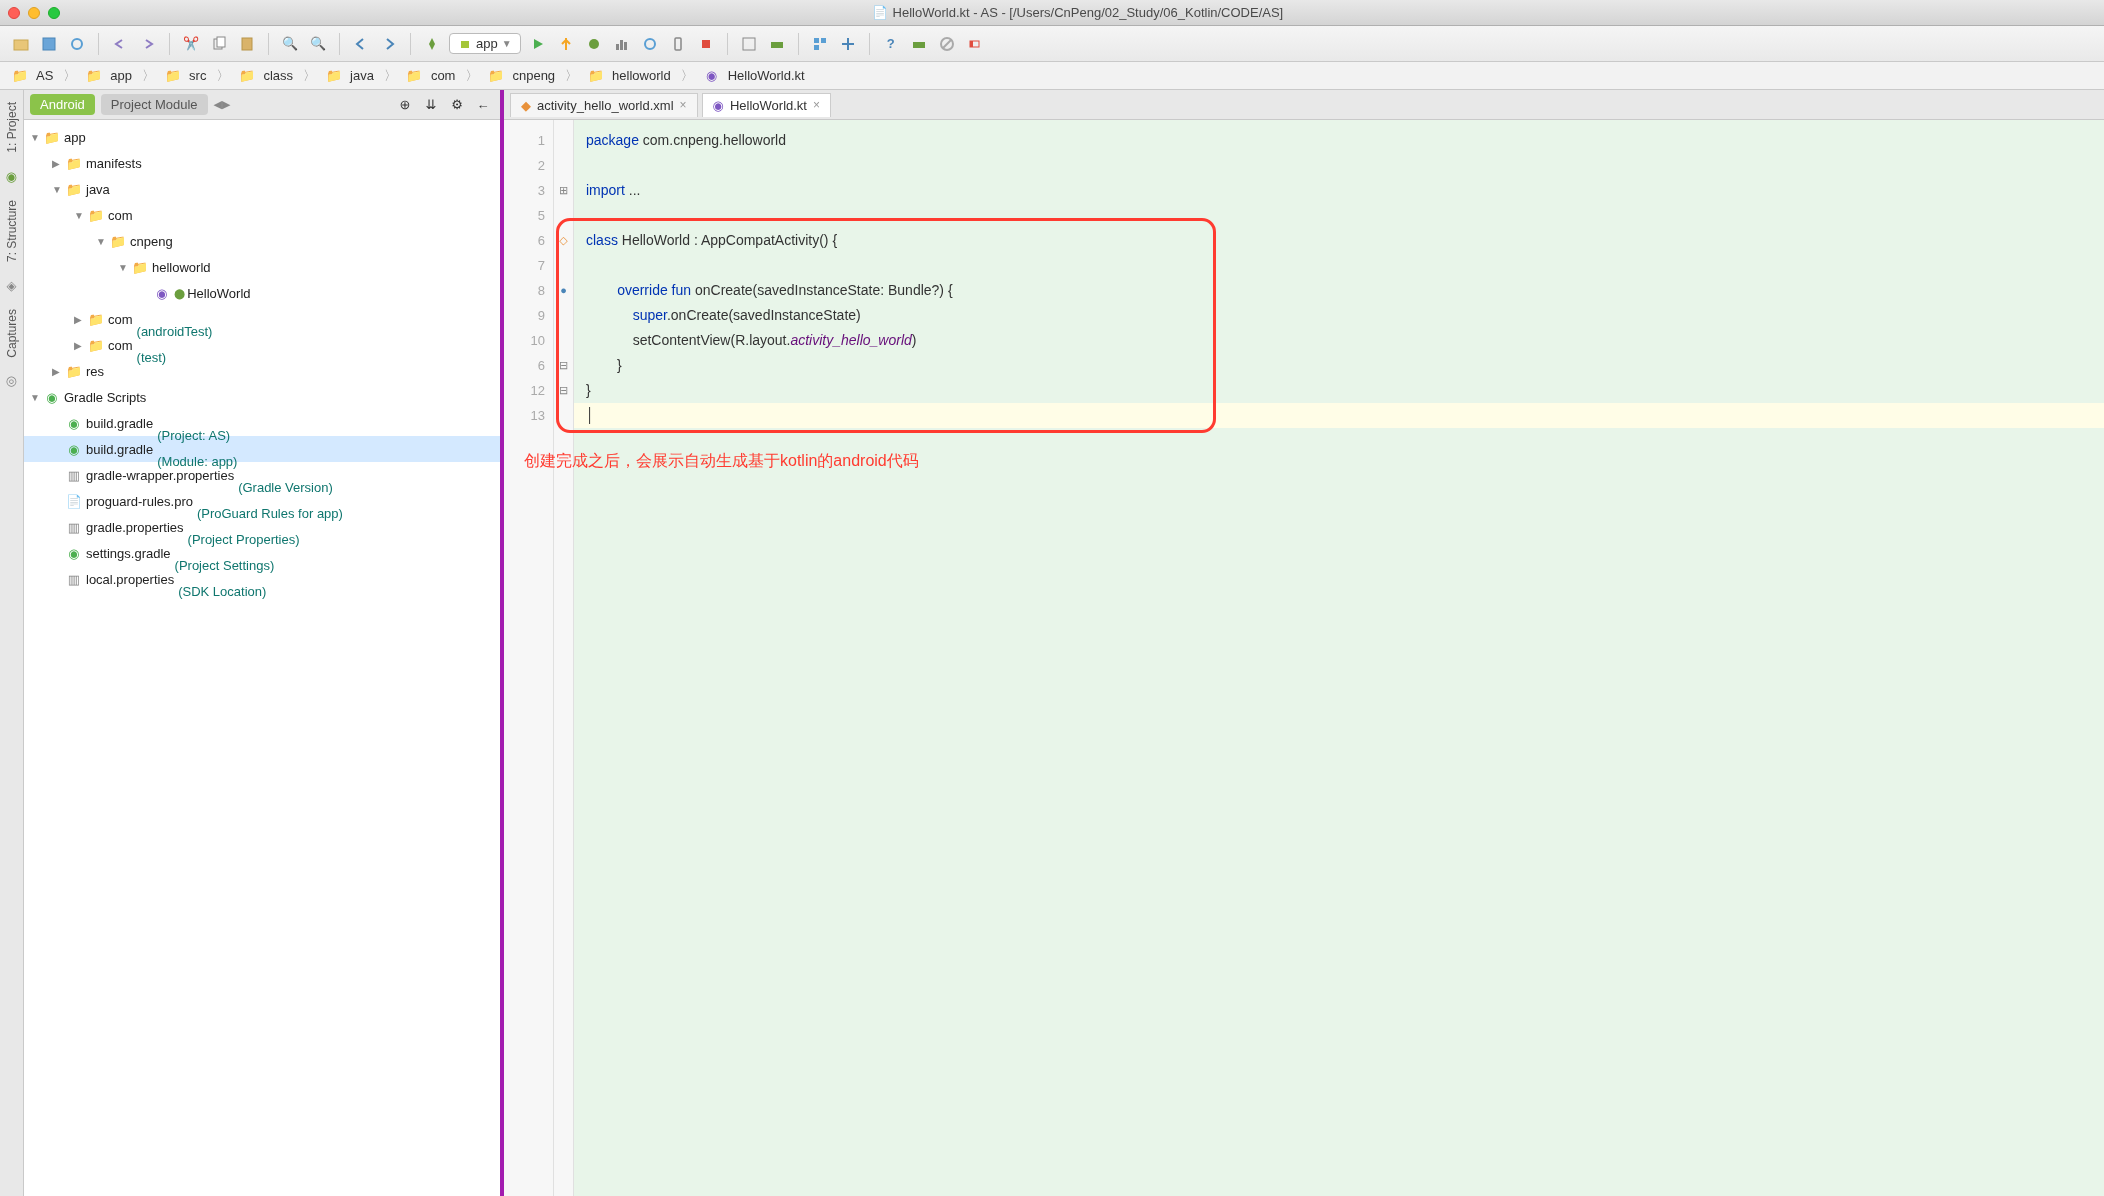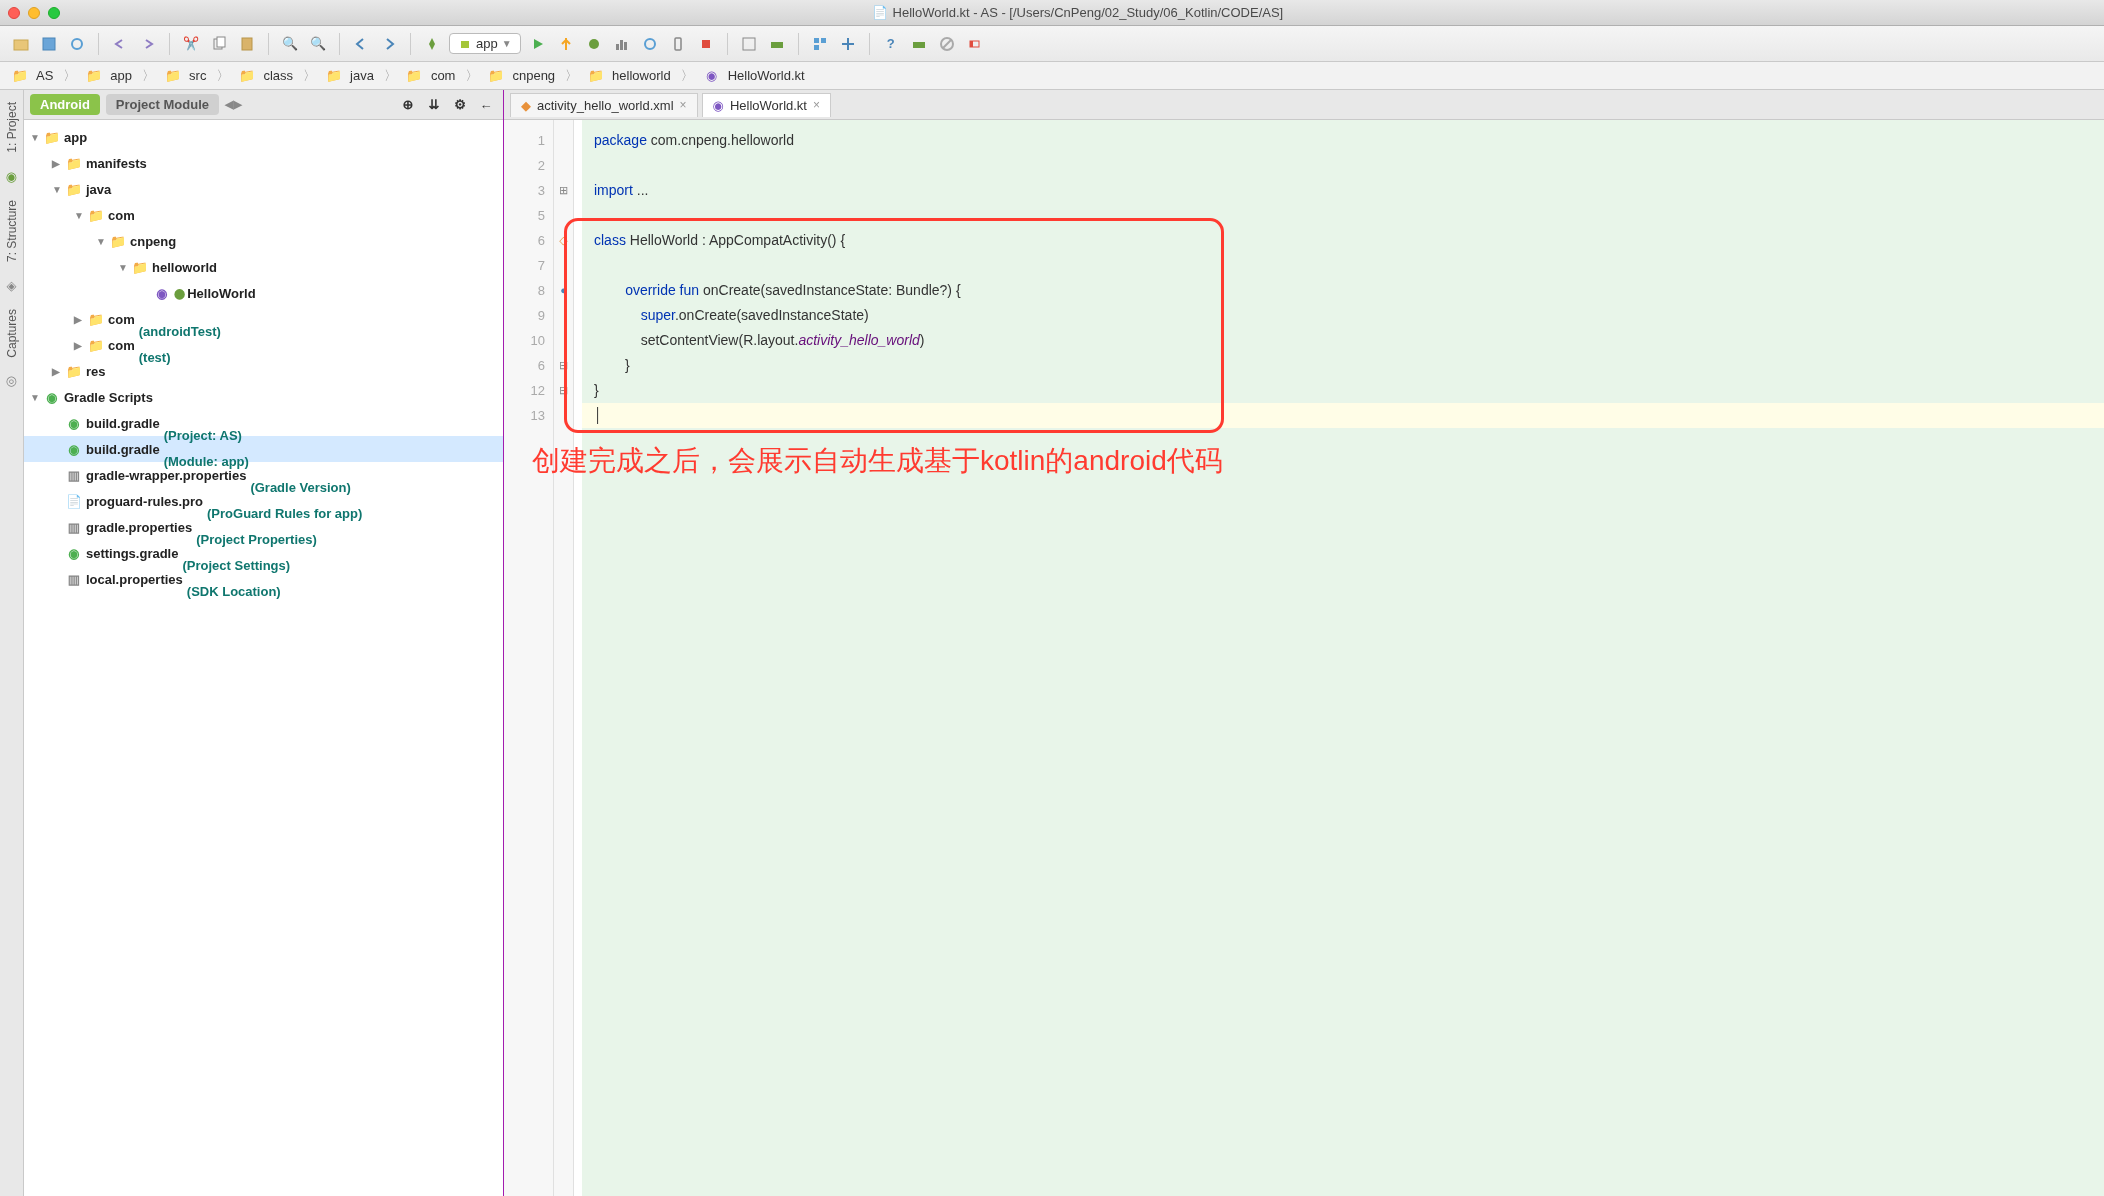--- a/index.html
+++ b/index.html
@@ -26,21 +26,21 @@
 .crumb-sep { color:#999; }
 
 
 .main { display:flex; height:calc(100vh - 26px - 36px - 28px); }
 
 
 .left-rail { width:24px; background:#e8e8e8; border-right:1px solid #c9c9c9; display:flex; flex-direction:column; align-items:center; padding-top:8px; gap:12px; }
 .rail-label { writing-mode:vertical-rl; transform:rotate(180deg); font-size:12px; color:#555; cursor:pointer; padding:4px 0; }
 
 
-.project-panel { width:480px; background:#fff; border-right:1px solid #a21caf; display:flex; flex-direction:column;font-weight:bold; }
+.project-panel { width:480px; background:#fff; border-right:4px solid #a21caf; display:flex; flex-direction:column; }
 .panel-header { height:30px; background:#e8e8e8; border-bottom:1px solid #c9c9c9; display:flex; align-items:center; padding:0 6px; gap:6px; }
 .panel-tab { padding:3px 10px; border-radius:4px; font-size:13px; cursor:pointer; }
 .panel-tab.active { background:#8bc34a; color:#fff; }
 .panel-tab.inactive { background:#d0d0d0; color:#555; }
 .panel-ctrl { margin-left:auto; display:flex; gap:4px; }
 
 .tree { flex:1; overflow:auto; padding:4px 0; }
 .tree-row { display:flex; align-items:center; height:26px; padding-left:6px; cursor:pointer; white-space:nowrap; }
 .tree-row.selected { background:#d4e9ff; }
 .arrow { width:14px; color:#888; font-size:10px; }
@@ -56,26 +56,26 @@
 
 .editor { flex:1; display:flex; flex-direction:column; background:#fff; }
 .editor-tabs { height:30px; background:#e8e8e8; border-bottom:1px solid #c9c9c9; display:flex; align-items:center; padding:0 6px; gap:4px; }
 .ed-tab { display:flex; align-items:center; gap:6px; padding:4px 10px; background:#f5f5f5; border:1px solid #ccc; border-bottom:none; font-size:13px; cursor:pointer; }
 .ed-tab.active { background:#fff; }
 .close-x { color:#999; font-size:12px; cursor:pointer; }
 
 .code-wrap { flex:1; display:flex; background:#fff; position:relative; }
 .gutter { width:50px; background:#f7f7f7; border-right:1px solid #e0e0e0; text-align:right; padding:8px 8px 0 0; color:#aaa; font-family:Menlo,Consolas,monospace; font-size:13px; line-height:25px; }
 .gutter-marks { width:20px; background:#f7f7f7; border-right:1px solid #e0e0e0; padding-top:8px; line-height:25px; font-size:11px; text-align:center; }
-.code { flex:1; padding:8px 0 0 12px; font-family:Menlo,Consolas,monospace; font-size:14px; line-height:25px; background:#e8f5e9; position:relative;margin-left:8px; }
+.code { flex:1; padding:8px 0 0 12px; font-family:Menlo,Consolas,monospace; font-size:14px; line-height:25px; background:#e8f5e9; position:relative; }
 .code-line { white-space:pre; }
 .kw { color:#0033b3; }
 .str-it { color:#660e7a; font-style:italic; }
 .red-box { position:absolute; border:3px solid #ff3b30; border-radius:14px; }
-.annotation-text { position:absolute; color:#ff3b30; font-size:28px; font-family:-apple-system,sans-serif; }
+.annotation-text { position:absolute; color:#ff3b30; font-size:16px; font-family:-apple-system,sans-serif; }
 .caret-line { background:#fffde7; }
 
 svg { display:block; }
 </style>
 </head>
 <body>
 
 <div class="title-bar">
   <div class="traffic">
     <span class="tl-red"></span>

